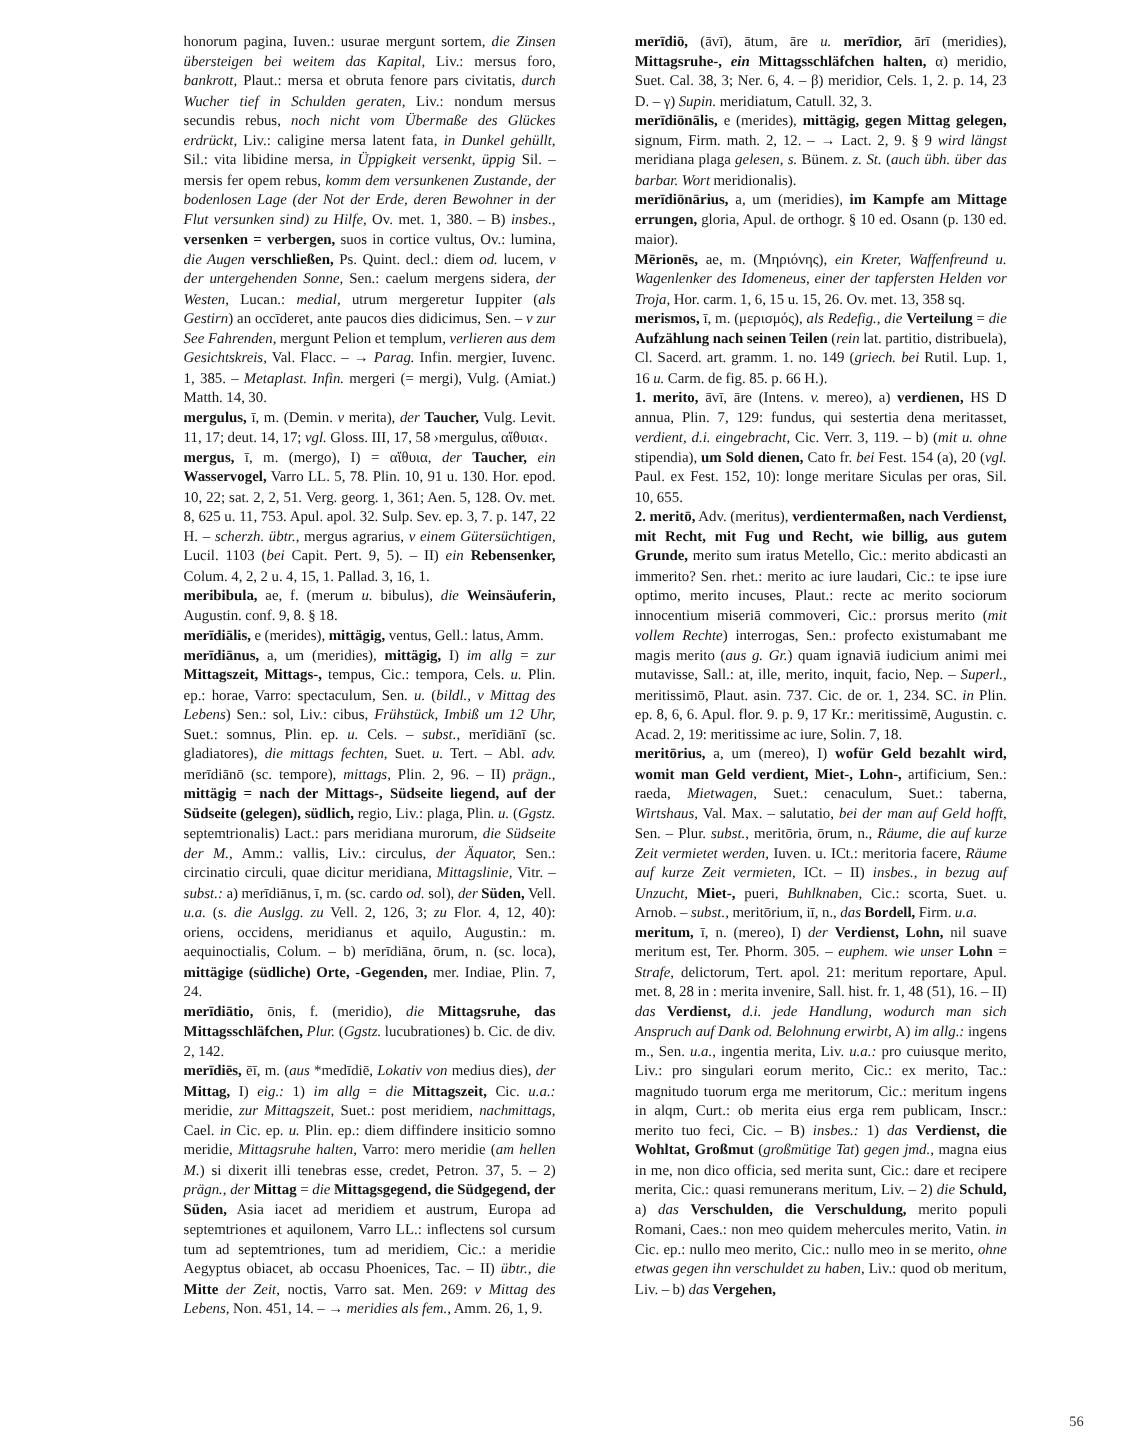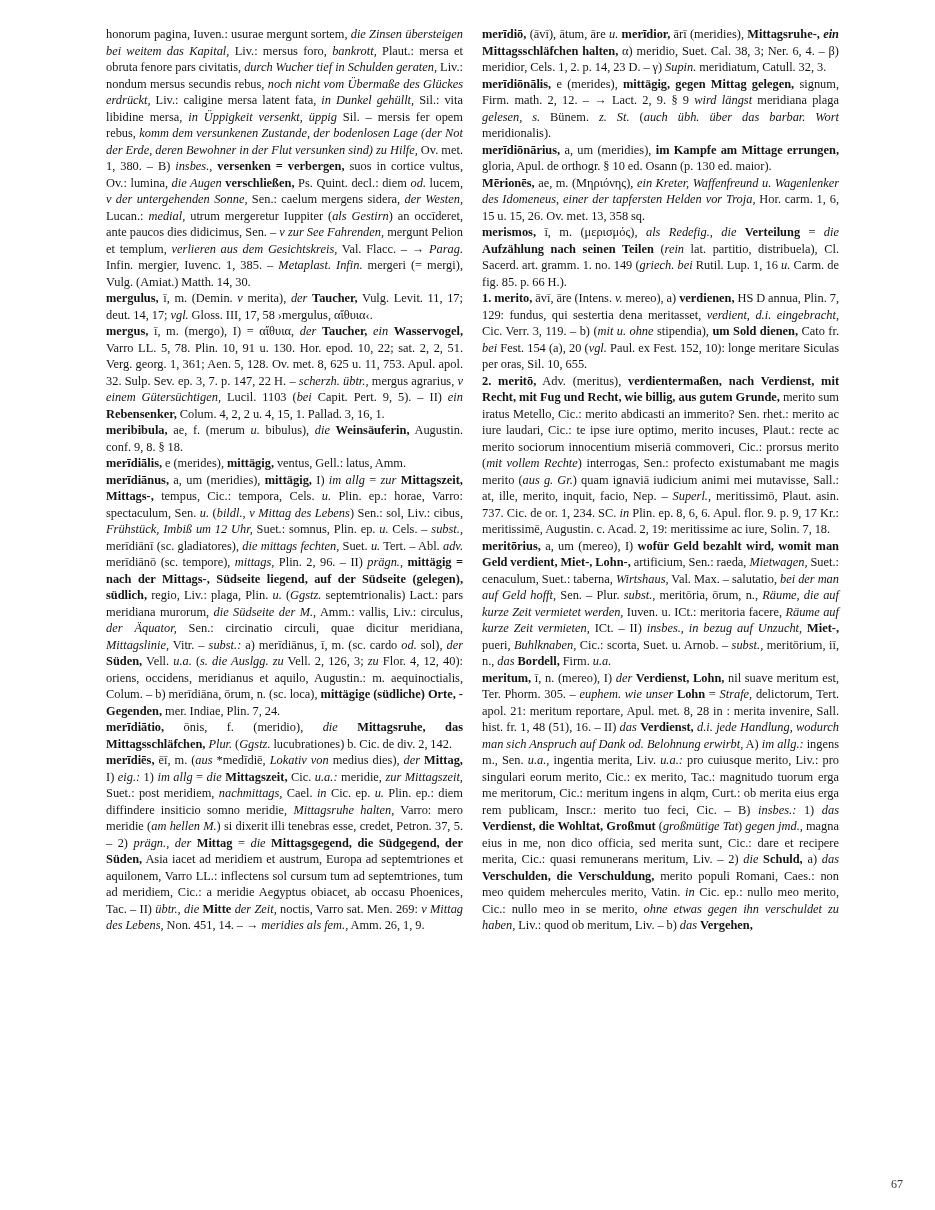--- a/index.html
+++ b/index.html
@@ -19,20 +19,21 @@
     font-family: "Liberation Serif", "DejaVu Serif", serif;
     color: #151515;
   }
   .cols {
     display: flex;
     gap: 19px;
   }
   .col {
     flex: 1 1 0;
     min-width: 0;
+    margin-left: 47px;
   }
   .entry {
     margin: 0;
     font-size: 12.4px;
     line-height: 1.33;
     text-align: justify;
     word-spacing: -0.2px;
   }
   .entry span { white-space: normal; }
   .b { font-weight: bold; }
@@ -65,14 +66,14 @@
         <p class="entry"><span class="b">merīdiōnālis,</span><span> e (merides), </span><span class="b">mittägig, gegen Mittag gelegen,</span><span> signum, Firm. math. 2, 12. – → Lact. 2, 9. § 9 </span><span class="i">wird längst</span><span> meridiana plaga </span><span class="i">gelesen, s.</span><span> Bünem. </span><span class="i">z. St.</span><span> (</span><span class="i">auch übh. über das barbar. Wort</span><span> meridionalis).</span></p>
         <p class="entry"><span class="b">merīdiōnārius,</span><span> a, um (meridies), </span><span class="b">im Kampfe am Mittage errungen,</span><span> gloria, Apul. de orthogr. § 10 ed. Osann (p. 130 ed. maior).</span></p>
         <p class="entry"><span class="b">Mērionēs,</span><span> ae, m. (Μηριόνης), </span><span class="i">ein Kreter, Waffenfreund u. Wagenlenker des Idomeneus, einer der tapfersten Helden vor Troja,</span><span> Hor. carm. 1, 6, 15 u. 15, 26. Ov. met. 13, 358 sq.</span></p>
         <p class="entry"><span class="b">merismos,</span><span> ī, m. (μερισμός), </span><span class="i">als Redefig., die</span><span> </span><span class="b">Verteilung</span><span> = </span><span class="i">die</span><span> </span><span class="b">Aufzählung nach seinen Teilen</span><span> (</span><span class="i">rein</span><span> lat. partitio, distribuela), Cl. Sacerd. art. gramm. 1. no. 149 (</span><span class="i">griech. bei</span><span> Rutil. Lup. 1, 16 </span><span class="i">u.</span><span> Carm. de fig. 85. p. 66 H.).</span></p>
         <p class="entry"><span class="b">1. merito,</span><span> āvī, āre (Intens. </span><span class="i">v.</span><span> mereo), a) </span><span class="b">verdienen,</span><span> HS D annua, Plin. 7, 129: fundus, qui sestertia dena meritasset, </span><span class="i">verdient, d.i. eingebracht,</span><span> Cic. Verr. 3, 119. – b) (</span><span class="i">mit u. ohne</span><span> stipendia), </span><span class="b">um Sold dienen,</span><span> Cato fr. </span><span class="i">bei</span><span> Fest. 154 (a), 20 (</span><span class="i">vgl.</span><span> Paul. ex Fest. 152, 10): longe meritare Siculas per oras, Sil. 10, 655.</span></p>
         <p class="entry"><span class="b">2. meritō,</span><span> Adv. (meritus), </span><span class="b">verdientermaßen, nach Verdienst, mit Recht, mit Fug und Recht, wie billig, aus gutem Grunde,</span><span> merito sum iratus Metello, Cic.: merito abdicasti an immerito? Sen. rhet.: merito ac iure laudari, Cic.: te ipse iure optimo, merito incuses, Plaut.: recte ac merito sociorum innocentium miseriā commoveri, Cic.: prorsus merito (</span><span class="i">mit vollem Rechte</span><span>) interrogas, Sen.: profecto existumabant me magis merito (</span><span class="i">aus g. Gr.</span><span>) quam ignaviā iudicium animi mei mutavisse, Sall.: at, ille, merito, inquit, facio, Nep. – </span><span class="i">Superl.,</span><span> meritissimō, Plaut. asin. 737. Cic. de or. 1, 234. SC. </span><span class="i">in</span><span> Plin. ep. 8, 6, 6. Apul. flor. 9. p. 9, 17 Kr.: meritissimē, Augustin. c. Acad. 2, 19: meritissime ac iure, Solin. 7, 18.</span></p>
         <p class="entry"><span class="b">meritōrius,</span><span> a, um (mereo), I) </span><span class="b">wofür Geld bezahlt wird, womit man Geld verdient, Miet-, Lohn-,</span><span> artificium, Sen.: raeda, </span><span class="i">Mietwagen,</span><span> Suet.: cenaculum, Suet.: taberna, </span><span class="i">Wirtshaus,</span><span> Val. Max. – salutatio, </span><span class="i">bei der man auf Geld hofft,</span><span> Sen. – Plur. </span><span class="i">subst.,</span><span> meritōria, ōrum, n., </span><span class="i">Räume, die auf kurze Zeit vermietet werden,</span><span> Iuven. u. ICt.: meritoria facere, </span><span class="i">Räume auf kurze Zeit vermieten,</span><span> ICt. – II) </span><span class="i">insbes., in bezug auf Unzucht,</span><span> </span><span class="b">Miet-,</span><span> pueri, </span><span class="i">Buhlknaben,</span><span> Cic.: scorta, Suet. u. Arnob. – </span><span class="i">subst.,</span><span> meritōrium, iī, n., </span><span class="i">das</span><span> </span><span class="b">Bordell,</span><span> Firm. </span><span class="i">u.a.</span></p>
         <p class="entry"><span class="b">meritum,</span><span> ī, n. (mereo), I) </span><span class="i">der</span><span> </span><span class="b">Verdienst, Lohn,</span><span> nil suave meritum est, Ter. Phorm. 305. – </span><span class="i">euphem. wie unser</span><span> </span><span class="b">Lohn</span><span> = </span><span class="i">Strafe,</span><span> delictorum, Tert. apol. 21: meritum reportare, Apul. met. 8, 28 in : merita invenire, Sall. hist. fr. 1, 48 (51), 16. – II) </span><span class="i">das</span><span> </span><span class="b">Verdienst,</span><span> </span><span class="i">d.i. jede Handlung, wodurch man sich Anspruch auf Dank od. Belohnung erwirbt,</span><span> A) </span><span class="i">im allg.:</span><span> ingens m., Sen. </span><span class="i">u.a.,</span><span> ingentia merita, Liv. </span><span class="i">u.a.:</span><span> pro cuiusque merito, Liv.: pro singulari eorum merito, Cic.: ex merito, Tac.: magnitudo tuorum erga me meritorum, Cic.: meritum ingens in alqm, Curt.: ob merita eius erga rem publicam, Inscr.: merito tuo feci, Cic. – B) </span><span class="i">insbes.:</span><span> 1) </span><span class="i">das</span><span> </span><span class="b">Verdienst, die Wohltat, Großmut</span><span> (</span><span class="i">großmütige Tat</span><span>) </span><span class="i">gegen jmd.,</span><span> magna eius in me, non dico officia, sed merita sunt, Cic.: dare et recipere merita, Cic.: quasi remunerans meritum, Liv. – 2) </span><span class="i">die</span><span> </span><span class="b">Schuld,</span><span> a) </span><span class="i">das</span><span> </span><span class="b">Verschulden, die Verschuldung,</span><span> merito populi Romani, Caes.: non meo quidem mehercules merito, Vatin. </span><span class="i">in</span><span> Cic. ep.: nullo meo merito, Cic.: nullo meo in se merito, </span><span class="i">ohne etwas gegen ihn verschuldet zu haben,</span><span> Liv.: quod ob meritum, Liv. – b) </span><span class="i">das</span><span> </span><span class="b">Vergehen,</span></p>
       </div>
   </div>
-  <div class="page-number">67</div>
+  <div class="page-number">56</div>
 </div>
 
 </body></html>

